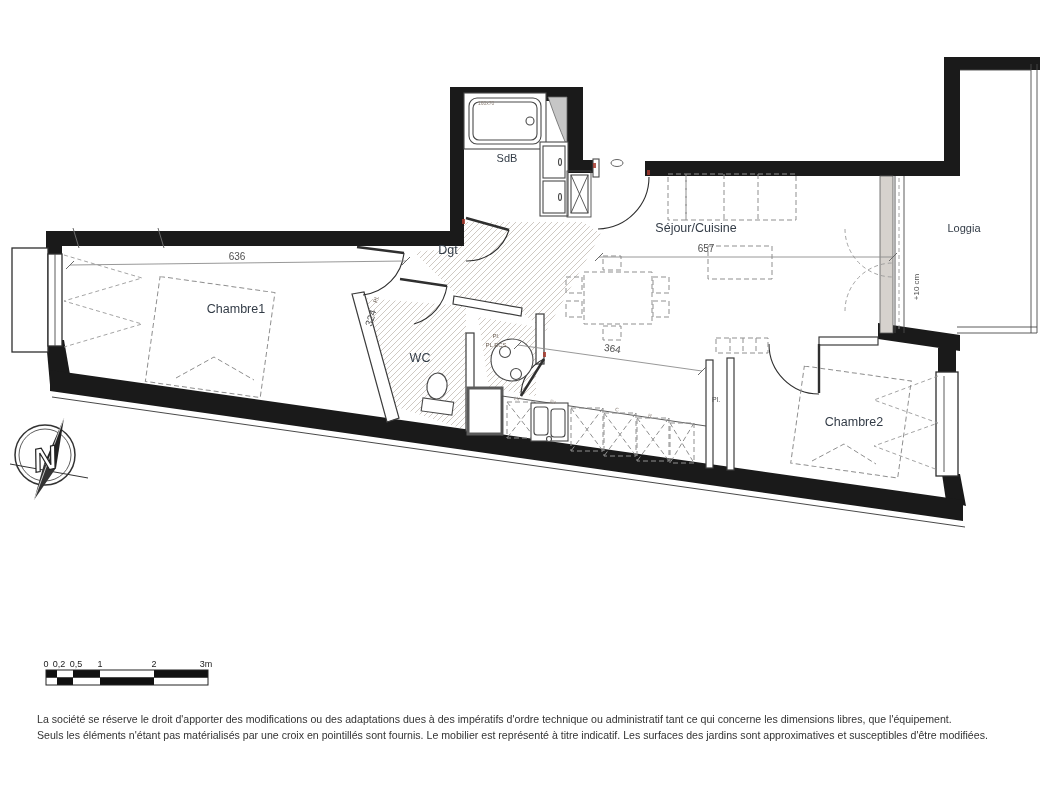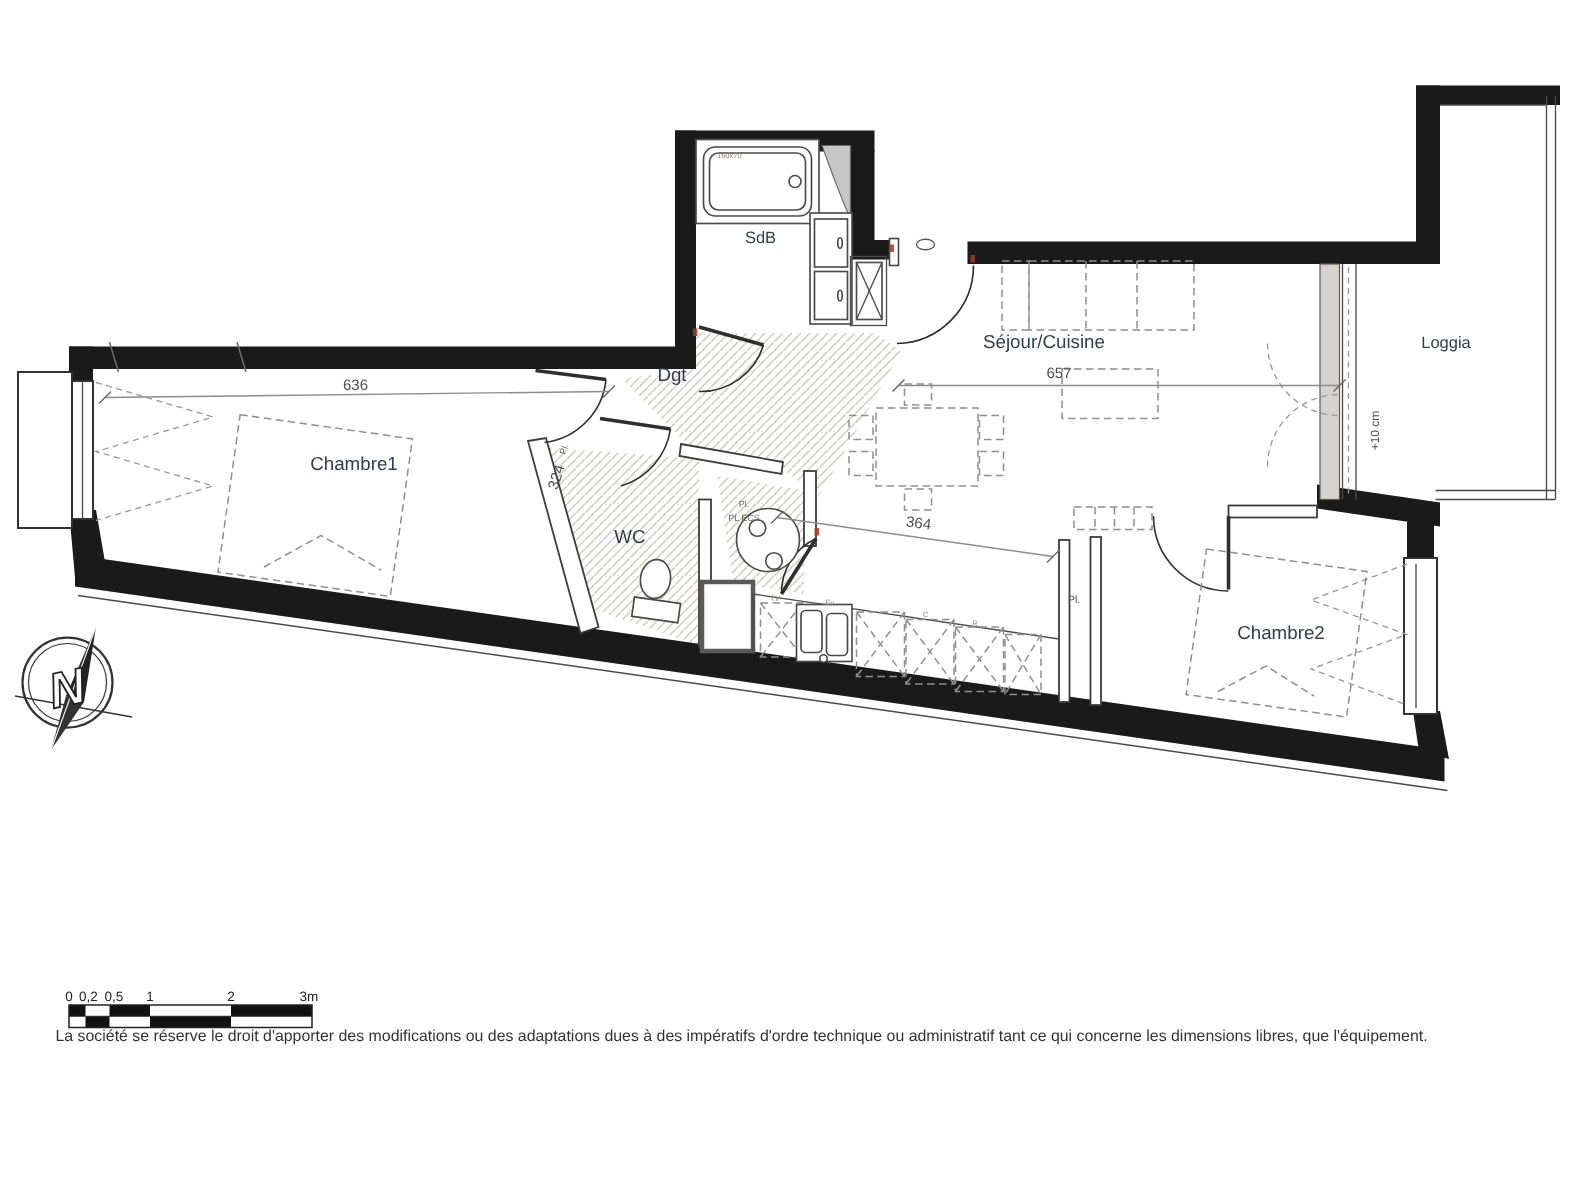--- a/index.html
+++ b/index.html
@@ -22,21 +22,21 @@
   .boldbox{fill:#ffffff;stroke:#5a5a5a;stroke-width:3;}
   .dimline{stroke:#8c8c8c;stroke-width:0.9;fill:none;}
   .tick{stroke:#6a6a6a;stroke-width:1;fill:none;}
   .roomlbl{fill:var(--c-room_label);font-size:12.5px;}
   .roomlbl-s{fill:var(--c-room_label);font-size:11px;}
   .dimtxt{fill:var(--c-dim);font-size:10px;}
   .tinytxt{fill:#6f6257;font-size:6px;}
   .microtxt{fill:#8c8178;font-size:5px;}
   .redmark{fill:var(--c-accent_red);opacity:.85;}
   .scaletxt{fill:#222;font-size:9px;}
-  .disclaimer{position:absolute;left:37px;top:686px;width:1008px;color:#333;}
+  .disclaimer{position:absolute;left:37px;top:714px;width:1008px;color:#333;}
   .disclaimer p{margin:0 0 4.5px 0;font-size:10.6px;line-height:11.5px;white-space:nowrap;}
   text{font-family:"Liberation Sans",sans-serif;}
 </style>
 </head>
 <body>
 
 <svg id="plan" width="1063" height="800" viewBox="0 0 1063 800" xmlns="http://www.w3.org/2000/svg">
   <defs>
     <pattern id="hatch" patternUnits="userSpaceOnUse" width="6" height="6">
       <path d="M0,6 L6,0" stroke="#cfc9c3" stroke-width="1"></path>
@@ -290,13 +290,14 @@
     <rect x="154" y="670" width="54" height="7.5" fill="#111"></rect>
     <rect x="57" y="677.5" width="16" height="7.5" fill="#111"></rect>
     <rect x="100" y="677.5" width="54" height="7.5" fill="#111"></rect>
     <rect x="46" y="670" width="162" height="15" fill="none" stroke="#222" stroke-width="1"></rect>
     <line x1="46" y1="677.5" x2="208" y2="677.5" stroke="#222" stroke-width="0.6"></line>
   </g>
 </svg>
 
 <div class="disclaimer">
   <p>La société se réserve le droit  d'apporter des modifications ou des adaptations dues à des impératifs d'ordre technique ou administratif tant ce qui concerne les dimensions libres, que l'équipement.</p>
+  <p>Seuls les éléments n'étant pas matérialisés par une croix en pointillés sont fournis. Le mobilier est représenté à titre indicatif. Les surfaces des jardins sont approximatives et susceptibles d'être modifiées.</p>
 </div>
 
 </body></html>

